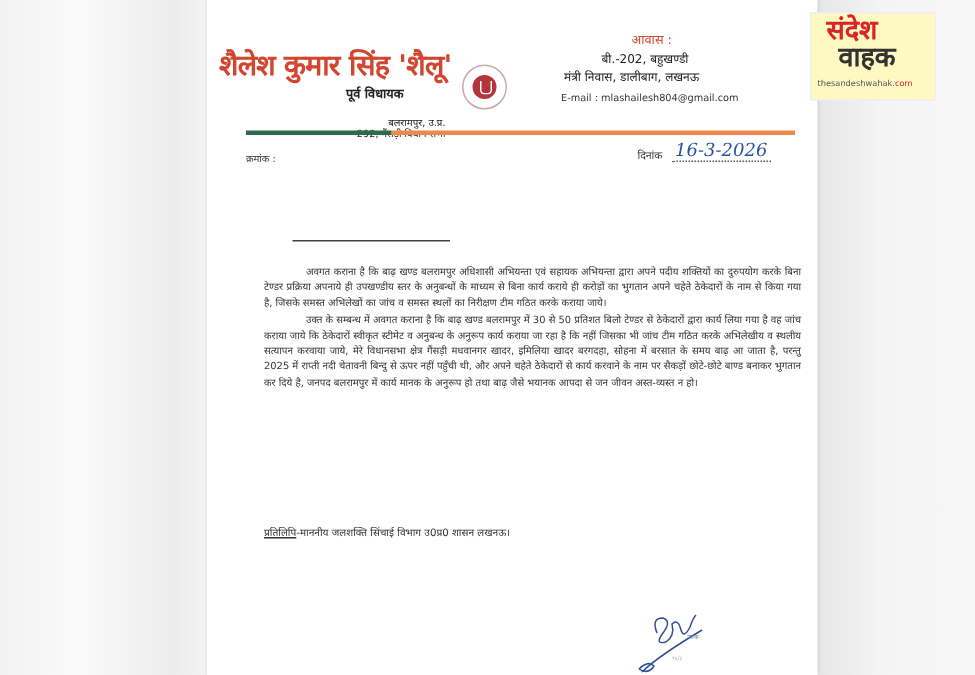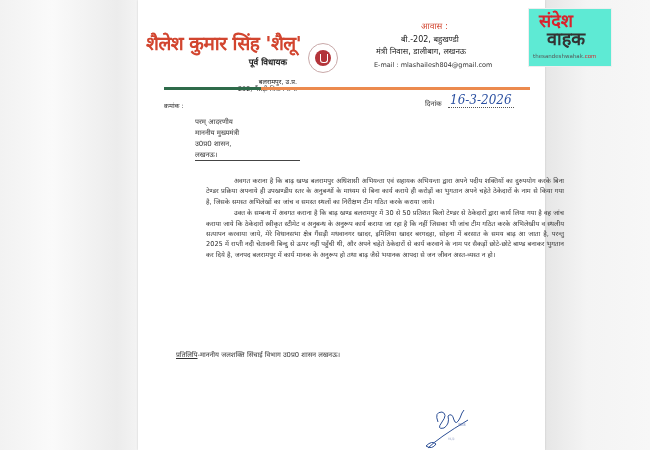--- a/index.html
+++ b/index.html
@@ -14,21 +14,21 @@
   }
   .page {
     position:absolute; left:138px; top:0; width:407px; height:450px;
     background:#ffffff; box-shadow:0 0 2px rgba(0,0,0,0.15);
   }
   .name-title {
     position:absolute; left:8px; top:30px;
     font-family: "DejaVu Sans", sans-serif; font-weight:bold;
     font-size:19px; color:#d2452f; letter-spacing:-0.5px; white-space:nowrap;text-align:right;
   }
-  .designation { position:absolute; right:258px; top:56px; font-size:8.5px; color:#222; font-weight:bold; white-space:nowrap; text-align:right; }
+  .designation { position:absolute; right:276px; top:56px; font-size:8.5px; color:#222; font-weight:bold; white-space:nowrap; text-align:right; }
   .address1 { position:absolute; right:248px; top:84px; font-size:6.5px; color:#222; white-space:nowrap; text-align:left; }
   .address2 { position:absolute; right:248px; top:77px; font-size:6.5px; color:#222; white-space:nowrap; text-align:center; }
   .emblem {
     position:absolute; left:170px; top:43px; width:28px; height:28px; border-radius:50%;
     border:1px solid #c9a9a9; background:#fff; display:flex; align-items:center; justify-content:center;
   }
   .emblem-inner { width:16px; height:16px; border-radius:50%; background:#b3343a; position:relative; }
   .emblem-inner::after {
     content:""; position:absolute; left:5px; top:4px; width:6px; height:8px;
     border-left:1.5px solid #fff; border-right:1.5px solid #fff; border-bottom:1.5px solid #fff; border-radius:0 0 3px 3px;
@@ -41,27 +41,27 @@
   .bar-orange { position:absolute; left:123px; top:87px; width:269px; height:3px; background:#ec8a4e; }
   .ref-label { position:absolute; left:26px; top:101px; font-size:6.5px; color:#333; white-space:nowrap;text-align:center; }
   .date-label { position:absolute; left:287px; top:99px; font-size:7px; color:#333; white-space:nowrap; }
   .date-value {
     position:absolute; left:310px; top:93px; font-size:12px; color:#2a4fa0; white-space:nowrap;
     font-family:"DejaVu Serif", serif; font-style:italic; border-bottom:1px dotted #555; padding:0 2px;
   }
   .recipient { position:absolute; left:57px; top:117px; font-size:7px; color:#333; line-height:11px; }
   .recipient div { white-space:nowrap; }
   .rule { position:absolute; left:57px; top:160px; width:105px; height:1px; background:#444; }
-  .body { position:absolute; left:38px; top:176px; width:358px; font-size:6.6px; color:#333; line-height:10.4px; text-align:justify;margin-left:30px; }
+  .body { position:absolute; left:38px; top:176px; width:358px; font-size:6.6px; color:#333; line-height:10.4px; text-align:justify; }
   .body p { margin:0 0 1px 0; text-indent:28px; }
   .copy { position:absolute; left:38px; top:350px; font-size:6.8px; color:#333; white-space:nowrap;text-align:center; }
   .copy-label { text-decoration:underline; }
   .signature { position:absolute; left:280px; top:400px; width:60px; height:50px; }
   .watermark-box {
-    position:absolute; left:528px; top:8px; width:82px; height:57px; background:#5eead4;
+    position:absolute; left:540px; top:8px; width:82px; height:57px; background:#fef9c3;
     border:1px solid #eee;
   }
   .wm-top { position:absolute; left:10px; top:2px; font-size:18px; font-weight:bold; color:#d9232d; white-space:nowrap; line-height:20px; }
   .wm-bottom { position:absolute; left:18px; top:20px; font-size:18px; font-weight:bold; color:#333; white-space:nowrap; line-height:20px; }
   .wm-url { position:absolute; left:4px; top:44px; font-size:5.5px; color:#555; white-space:nowrap; }
   .wm-url span.com { color:#d9232d; }
 </style>
 </head>
 <body>
 
@@ -82,26 +82,20 @@
   <div class="res-line2">मंत्री निवास, डालीबाग, लखनऊ</div>
   <div class="email">E-mail : mlashailesh804@gmail.com</div>
 
   <div class="bar-green"></div>
   <div class="bar-orange"></div>
 
   <div class="ref-label">क्रमांक :</div>
   <div class="date-label">दिनांक</div>
   <div class="date-value">16-3-2026</div>
 
-  <div class="recipient">
-    <div>परम् आदरणीय</div>
-    <div>माननीय मुख्यमंत्री</div>
-    <div>उ0प्र0 शासन,</div>
-    <div>लखनऊ।</div>
-  </div>
   <div class="rule"></div>
 
   <div class="body">
     <p>अवगत कराना है कि बाढ़ खण्ड बलरामपुर अधिशासी अभियन्ता एवं सहायक अभियन्ता द्वारा अपने पदीय शक्तियों का दुरुपयोग करके बिना टेण्डर प्रक्रिया अपनाये ही उपखण्डीय स्तर के अनुबन्धों के माध्यम से बिना कार्य कराये ही करोड़ों का भुगतान अपने चहेते ठेकेदारों के नाम से किया गया है, जिसके समस्त अभिलेखों का जांच व समस्त स्थलों का निरीक्षण टीम गठित करके कराया जाये।</p>
     <p>उक्त के सम्बन्ध में अवगत कराना है कि बाढ़ खण्ड बलरामपुर में 30 से 50 प्रतिशत बिलो टेण्डर से ठेकेदारों द्वारा कार्य लिया गया है वह जांच कराया जाये कि ठेकेदारों स्वीकृत स्टीमेट व अनुबन्ध के अनुरूप कार्य कराया जा रहा है कि नहीं जिसका भी जांच टीम गठित करके अभिलेखीय व स्थलीय सत्यापन करवाया जाये, मेरे विधानसभा क्षेत्र गैंसड़ी मधवानगर खादर, इमिलिया खादर बरगदहा, सोहना में बरसात के समय बाढ़ आ जाता है, परन्तु 2025 में राप्ती नदी चेतावनी बिन्दु से ऊपर नहीं पहुँची थी, और अपने चहेते ठेकेदारों से कार्य करवाने के नाम पर सैकड़ों छोटे-छोटे बाण्ड बनाकर भुगतान कर दिये है, जनपद बलरामपुर में कार्य मानक के अनुरूप हो तथा बाढ़ जैसे भयानक आपदा से जन जीवन अस्त-व्यस्त न हो।</p>
   </div>
 
   <div class="copy">
     <span class="copy-label">प्रतिलिपि</span><span>-माननीय जलशक्ति सिंचाई विभाग उ0प्र0 शासन लखनऊ।</span>
   </div>

